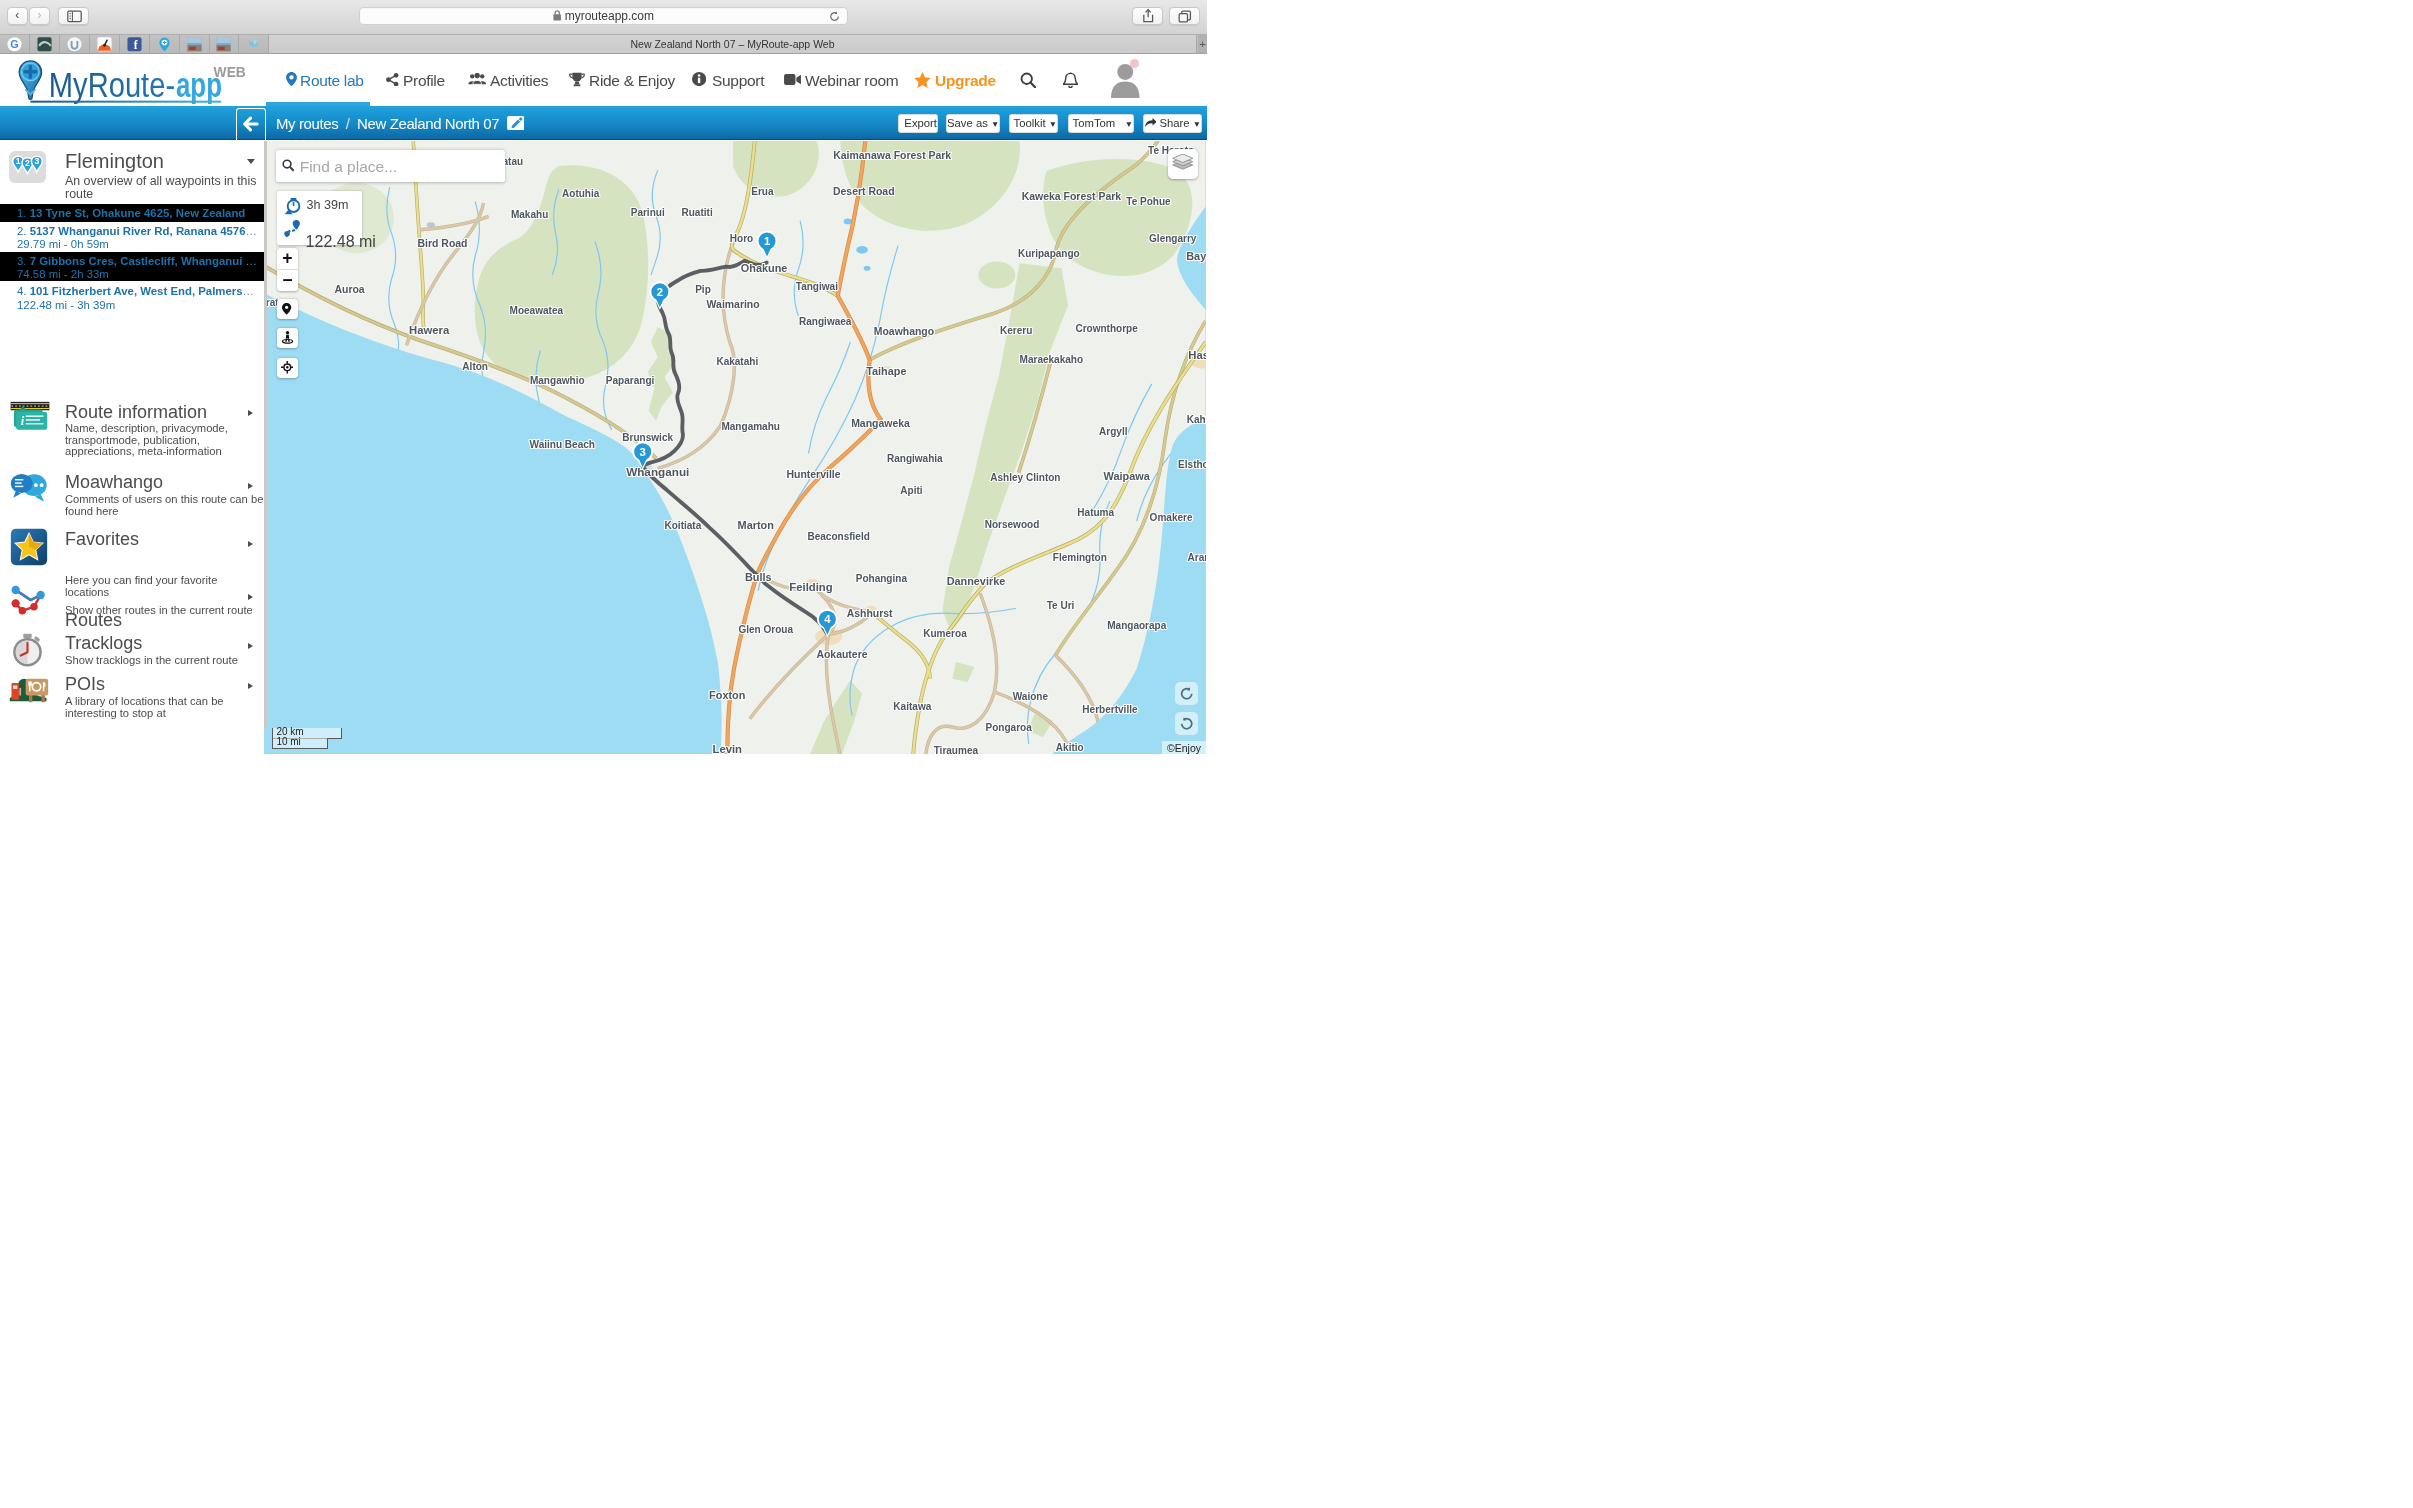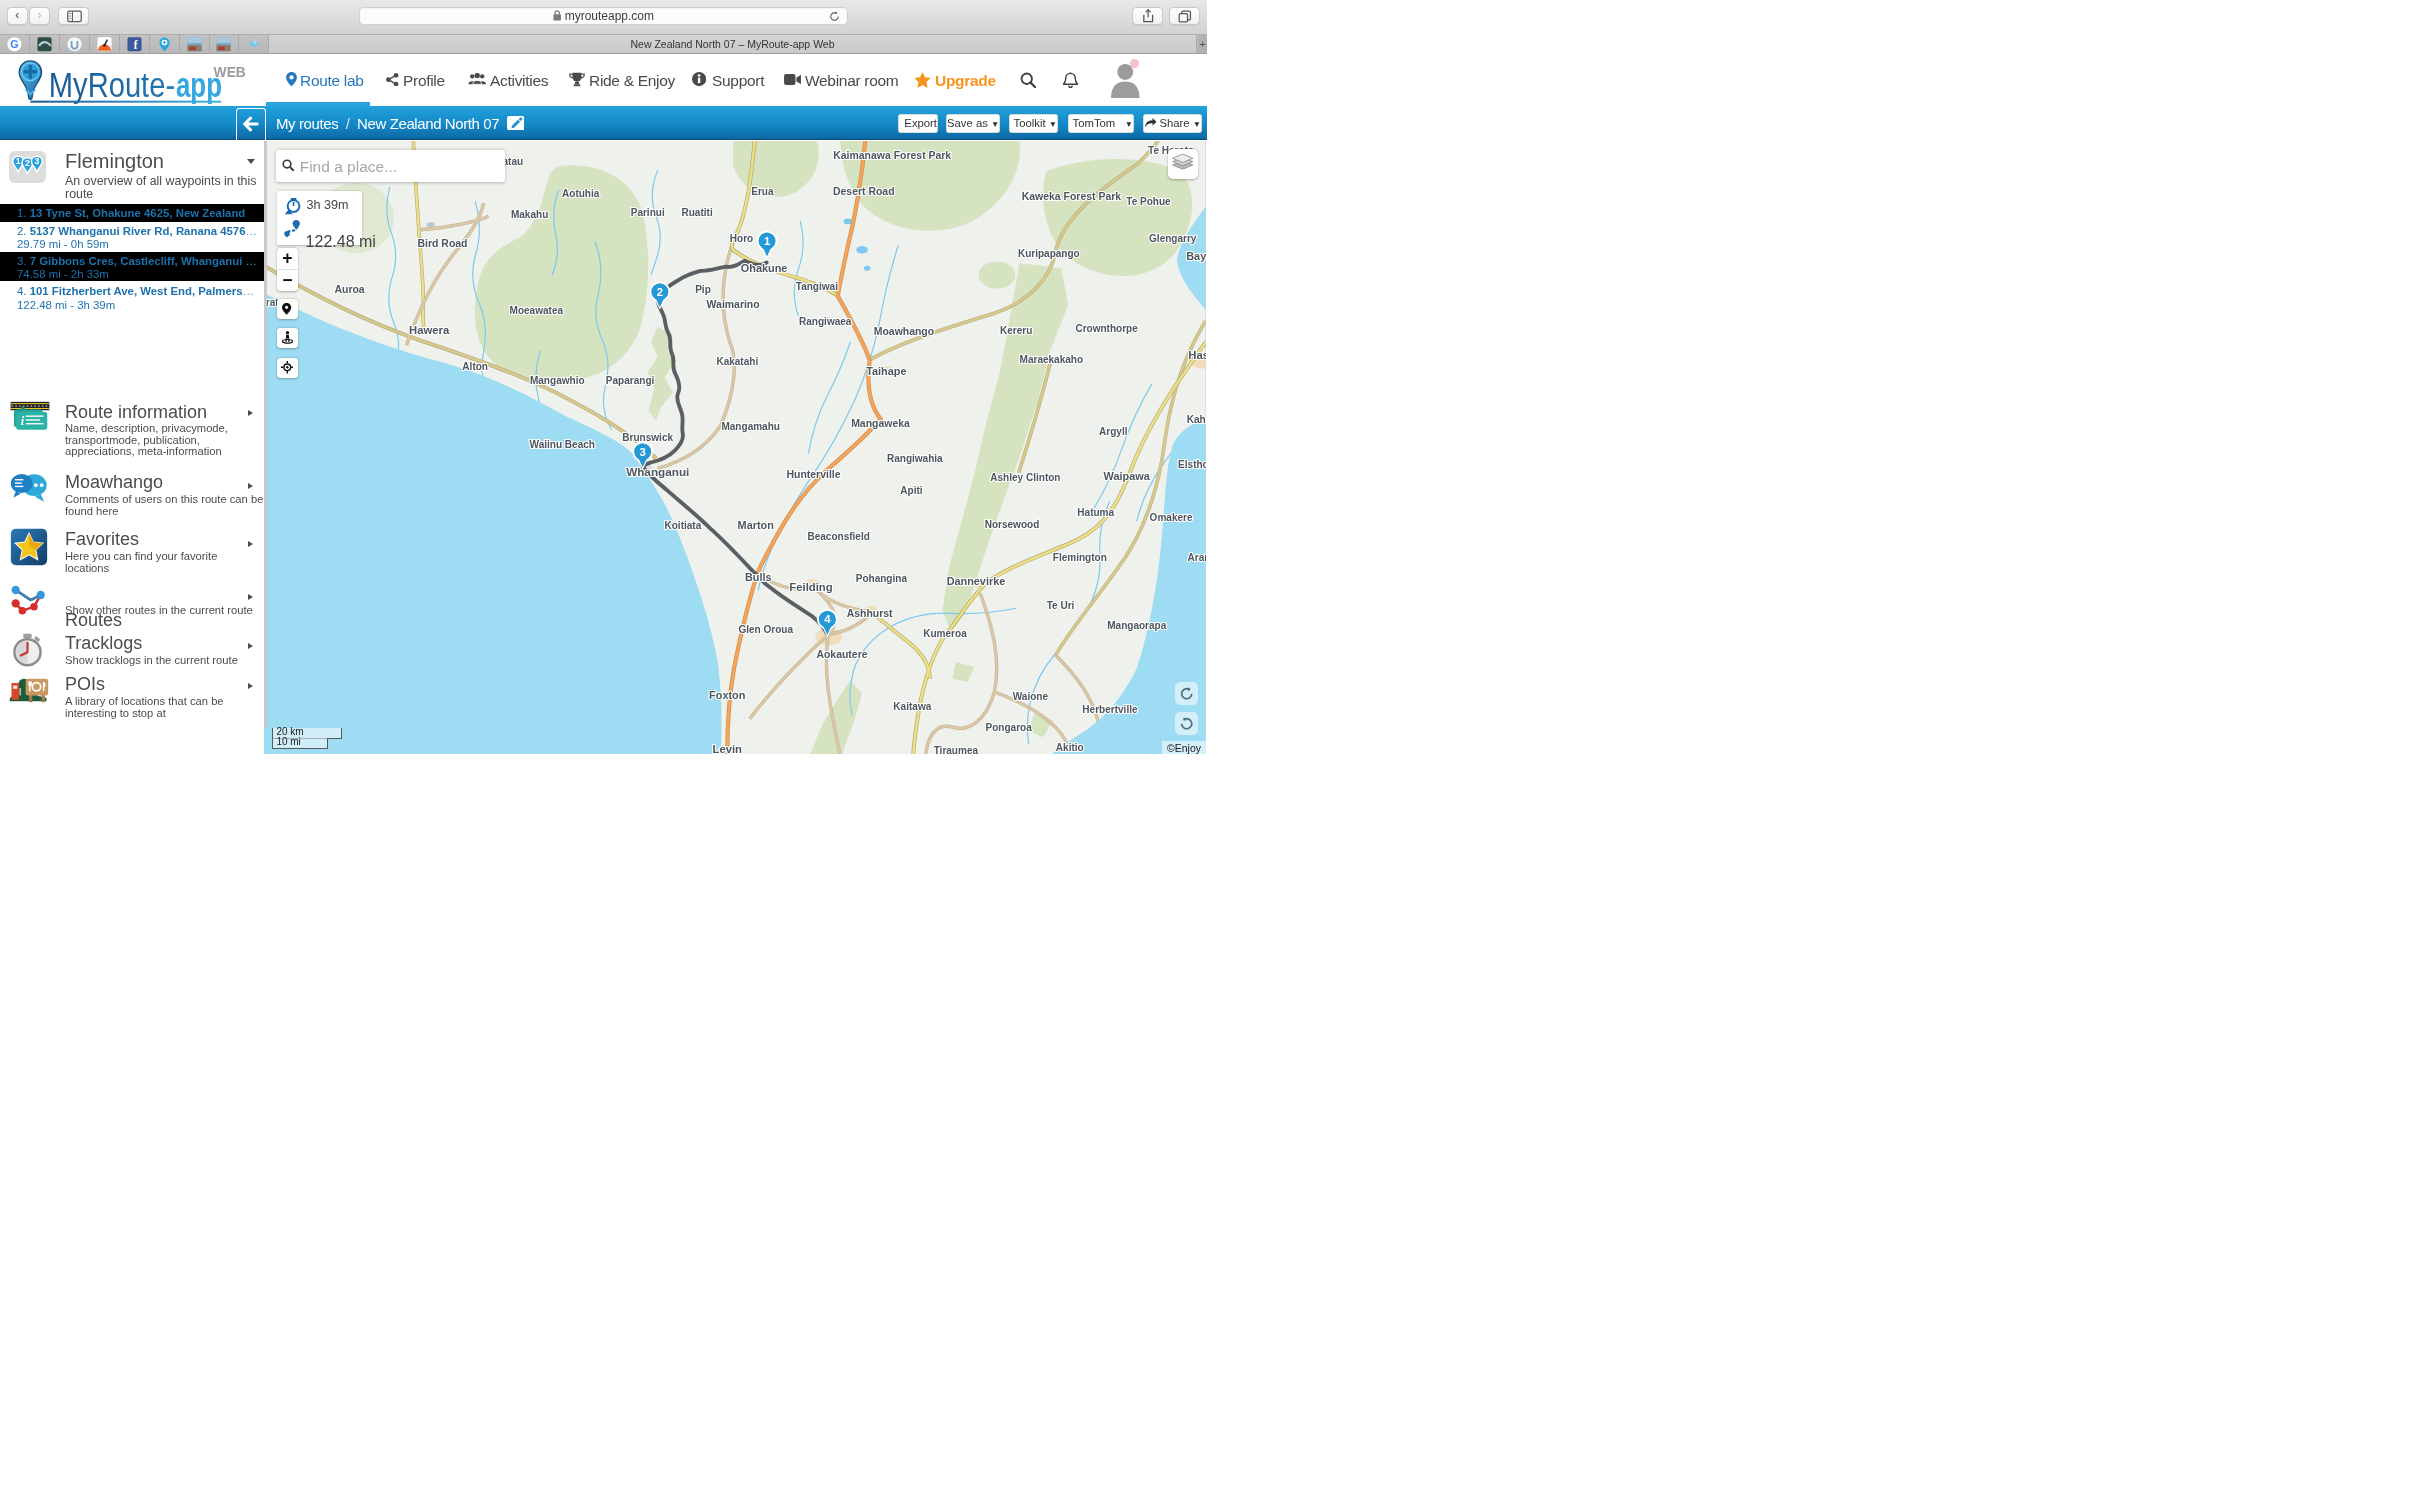--- a/index.html
+++ b/index.html
@@ -336,21 +336,21 @@
             <stop offset="0" stop-color="#2a7ab8"></stop>
             <stop offset="1" stop-color="#123f66"></stop>
           </linearGradient>
         </defs>
       <rect x="1" y="1" width="43" height="43" rx="6" fill="url(#favg)"></rect>
       <path d="M22.5 6 L27.5 16.5 L39 18 L30.5 26 L32.8 37.5 L22.5 31.7 L12.2 37.5 L14.5 26 L6 18 L17.5 16.5 Z" fill="#f5c518" stroke="#fff" stroke-width="1.2"></path>
       <path d="M22.5 6 L27.5 16.5 L39 18 L30.5 26 L22.5 22 Z" fill="#e8a812"></path>
     </svg>
   </div>
   <div class="sec-title" style="top:388px;">Favorites</div>
-  <div class="sec-sub" style="top:410px; width:193px;">Here you can find your favorite locations</div>
+  <div class="sec-sub" style="top:434px; width:193px;">Here you can find your favorite locations</div>
   <div class="chevr" style="top:400px;"></div>
 
   <div class="abs" style="left:9.2px; top:442px;">
     <svg width="40" height="34" viewBox="0 0 48 40">
       <path d="M8 8 L26 20 M26 20 L38 14 M8 24 L16 33 M16 33 L30 28 M30 28 L38 14" stroke="#c33" stroke-width="3" fill="none"></path>
       <path d="M8 8 L26 20 L38 14" stroke="#2e86c1" stroke-width="3" fill="none"></path>
       <circle cx="8" cy="8" r="5" fill="#3498db"></circle>
         <circle cx="38" cy="14" r="5" fill="#3498db"></circle>
       <circle cx="8" cy="24" r="5" fill="#d62c2c"></circle>
         <circle cx="16" cy="33" r="4.5" fill="#d62c2c"></circle>

